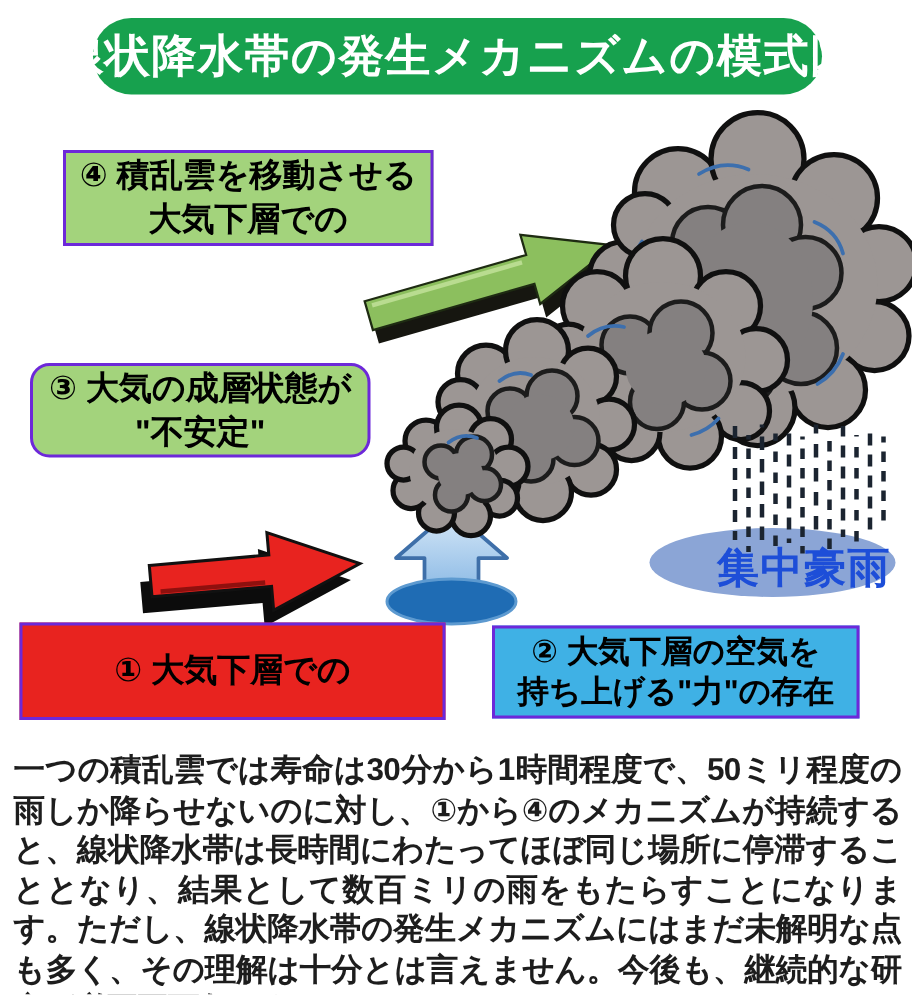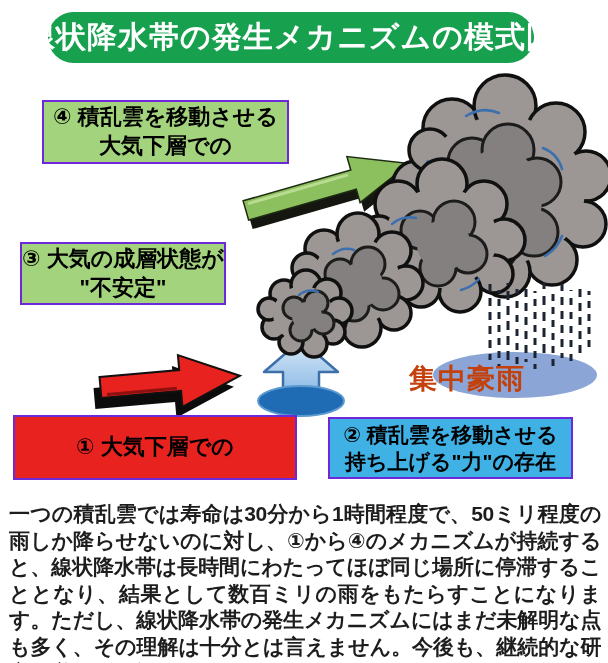--- a/index.html
+++ b/index.html
@@ -10,37 +10,37 @@
   .diagram-svg{position:absolute;left:0;top:0;}
   
   .cloud-main{fill:var(--c-cloud-gray,#9c9694);stroke:#101010;stroke-width:3.5;}
   .cloud-cover{fill:var(--c-cloud-gray,#9c9694);}
   .cloud-dark{fill:var(--c-cloud-dark,#848080);stroke:#1c1c1c;stroke-width:3;}
   .cloud-dark-cover{fill:var(--c-cloud-dark,#848080);}
   .accent{stroke:var(--c-cloud-accent,#3c6fae);stroke-width:2.5;fill:none;stroke-linecap:round;}
   .rain-line{stroke:var(--c-rain-dash,#1b2430);stroke-width:3;}
   
   .title-pill{
-    position:absolute;left:48px;top:12px;width:486px;height:51px;
+    position:absolute;left:62px;top:12px;width:486px;height:51px;
     background:var(--c-title-green,#17a14e);border-radius:27px;
     color:#fff;font-size:30px;font-weight:800;letter-spacing:1px;
     display:flex;align-items:center;justify-content:center;white-space:nowrap;text-align:center;
   }
   .label-box{
     position:absolute;border:2px solid #6d28d9;box-sizing:border-box;
     display:flex;flex-direction:column;align-items:center;justify-content:center;
     font-weight:800;color:#000;text-align:center;line-height:1.3;white-space:nowrap;
   }
   .box-step4{left:42px;top:100px;width:247px;height:64px;background:var(--c-label-green,#a3d37c);font-size:22px;}
-  .box-step3{left:20px;top:242px;width:206px;height:63px;background:var(--c-label-green,#a3d37c);font-size:22px;}
+  .box-step3{left:20px;top:242px;width:227px;height:63px;background:var(--c-label-green,#a3d37c);font-size:22px;border-radius:13px;}
   .box-step1{left:13px;top:415px;width:284px;height:65px;background:var(--c-label-red,#e8231f);font-size:22px;}
   .box-step2{left:328px;top:417px;width:245px;height:62px;background:var(--c-label-blue,#3fb1e5);font-size:21px;}
   .rain-label{
-    position:absolute;left:409px;top:360px;width:164px;text-align:left;
-    font-size:28px;font-weight:900;color:#c2410c;letter-spacing:1px;white-space:nowrap;
+    position:absolute;left:430px;top:360px;width:164px;text-align:right;
+    font-size:28px;font-weight:900;color:#1d4ed8;letter-spacing:1px;white-space:nowrap;
   }
   .body-text{
     position:absolute;left:9px;top:501px;width:592px;
     font-size:21px;line-height:26.5px;font-weight:600;color:#1d1d1d;
     text-align:justify;letter-spacing:-0.5px;
   }
 </style>
 </head>
 <body>
 
@@ -187,21 +187,21 @@
   <div class="label-box box-step3">
     <div>③ 大気の成層状態が</div>
     <div>"不安定"</div>
   </div>
 
   <div class="label-box box-step1">
     <div>① 大気下層での</div>
   </div>
 
   <div class="label-box box-step2">
-    <div>② 積乱雲を移動させる</div>
+    <div>② 大気下層の空気を</div>
     <div>持ち上げる"力"の存在</div>
   </div>
 
   <div class="rain-label">集中豪雨</div>
 
   <div class="body-text">一つの積乱雲では寿命は30分から1時間程度で、50ミリ程度の雨しか降らせないのに対し、①から④のメカニズムが持続すると、線状降水帯は長時間にわたってほぼ同じ場所に停滞することとなり、結果として数百ミリの雨をもたらすことになります。ただし、線状降水帯の発生メカニズムにはまだ未解明な点も多く、その理解は十分とは言えません。今後も、継続的な研究が必要不可欠です。</div>
 
 </div>
 
 </body></html>

